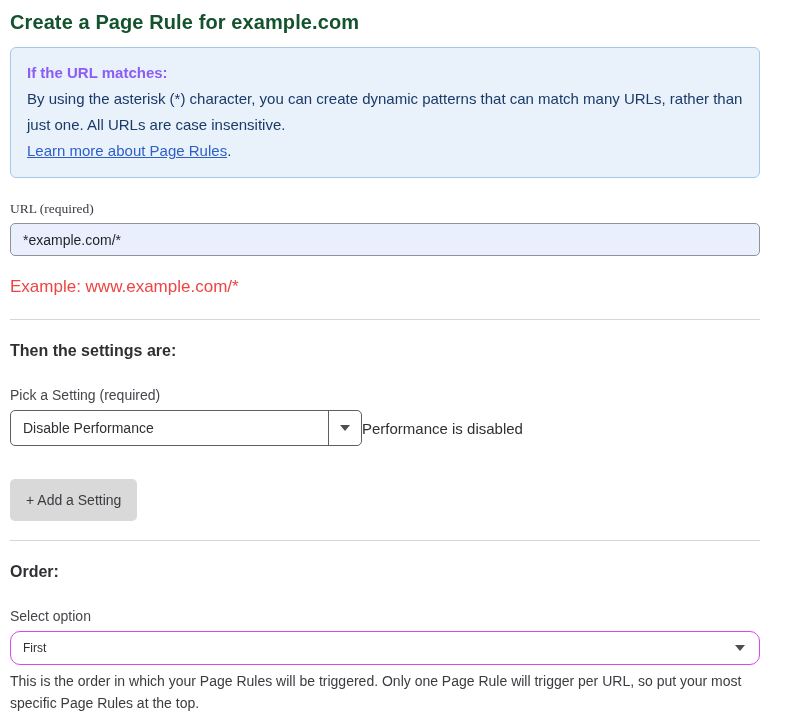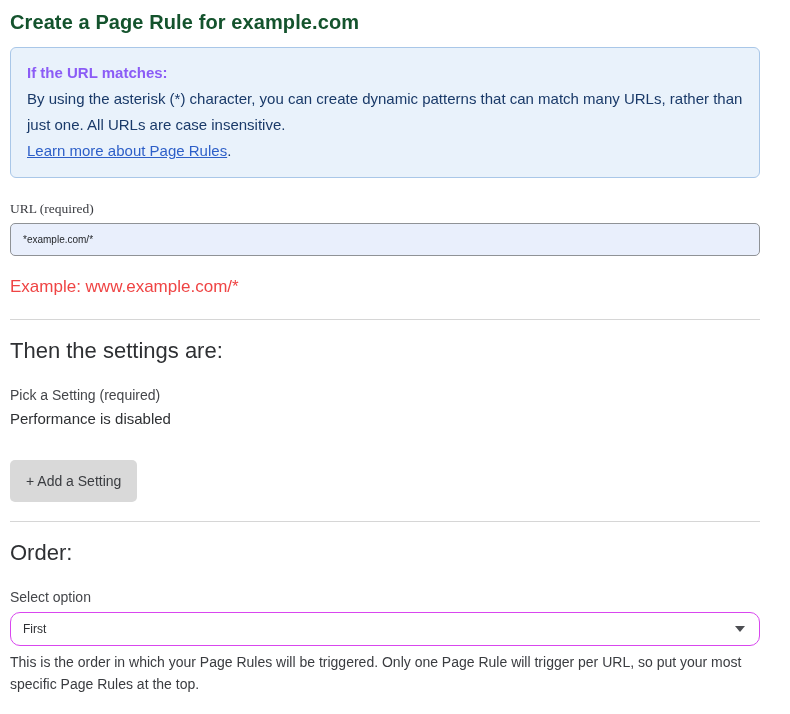--- a/index.html
+++ b/index.html
@@ -50,41 +50,41 @@
   .url-input {
     display: block;
     width: 100%;
     height: 33px;
     margin-top: 6px;
     background: #e9effc;
     border: 1px solid #8f9296;
     border-radius: 5px;
     padding: 0 12px;
     font-family: "Liberation Sans", "DejaVu Sans", sans-serif;
-    font-size: 10px;
+    font-size: 14px;
     color: #1f2125;
     outline: none;
   }
   .helper-text {
     font-size: 17px;
     color: #ef4444;
     margin-top: 22px;
     line-height: 17px;
   }
   .divider {
     border: none;
     border-top: 1px solid #d6d6d6;
     height: 0;
   }
   .divider-1 { margin-top: 24px; }
   .divider-2 { margin-top: 19px; }
   .divider-3 { margin-top: 21px; }
   .section-heading {
-    font-size: 22px;
-    font-weight: normal;
+    font-size: 16px;
+    font-weight: bold;
     color: #2e3033;
     margin-top: 21px;
     line-height: 20px;
   }
   .picker-label {
     font-size: 14px;
     color: #44464a;
     margin-top: 25px;
     line-height: 18px;
   }
@@ -194,20 +194,26 @@
 <div class="field-label">URL (required)</div>
 <input class="url-input" type="text" value="*example.com/*" style="">
 <div class="helper-text">Example: www.example.com/*</div>
 
 <hr class="divider divider-1">
 
 <div class="section-heading">Then the settings are:</div>
 <div class="picker-label">Pick a Setting (required)</div>
 
 <div class="setting-row">
+  <div class="setting-select">
+    <div class="select-value">Disable Performance</div>
+    <div class="select-arrow-seg">
+      <span class="tri-down"></span>
+    </div>
+  </div>
   <div class="status-text">Performance is disabled</div>
 </div>
 
 <button class="btn btn-gray add-setting-btn">+ Add a Setting</button>
 
 <hr class="divider divider-2">
 
 <div class="section-heading">Order:</div>
 <div class="picker-label">Select option</div>
 

